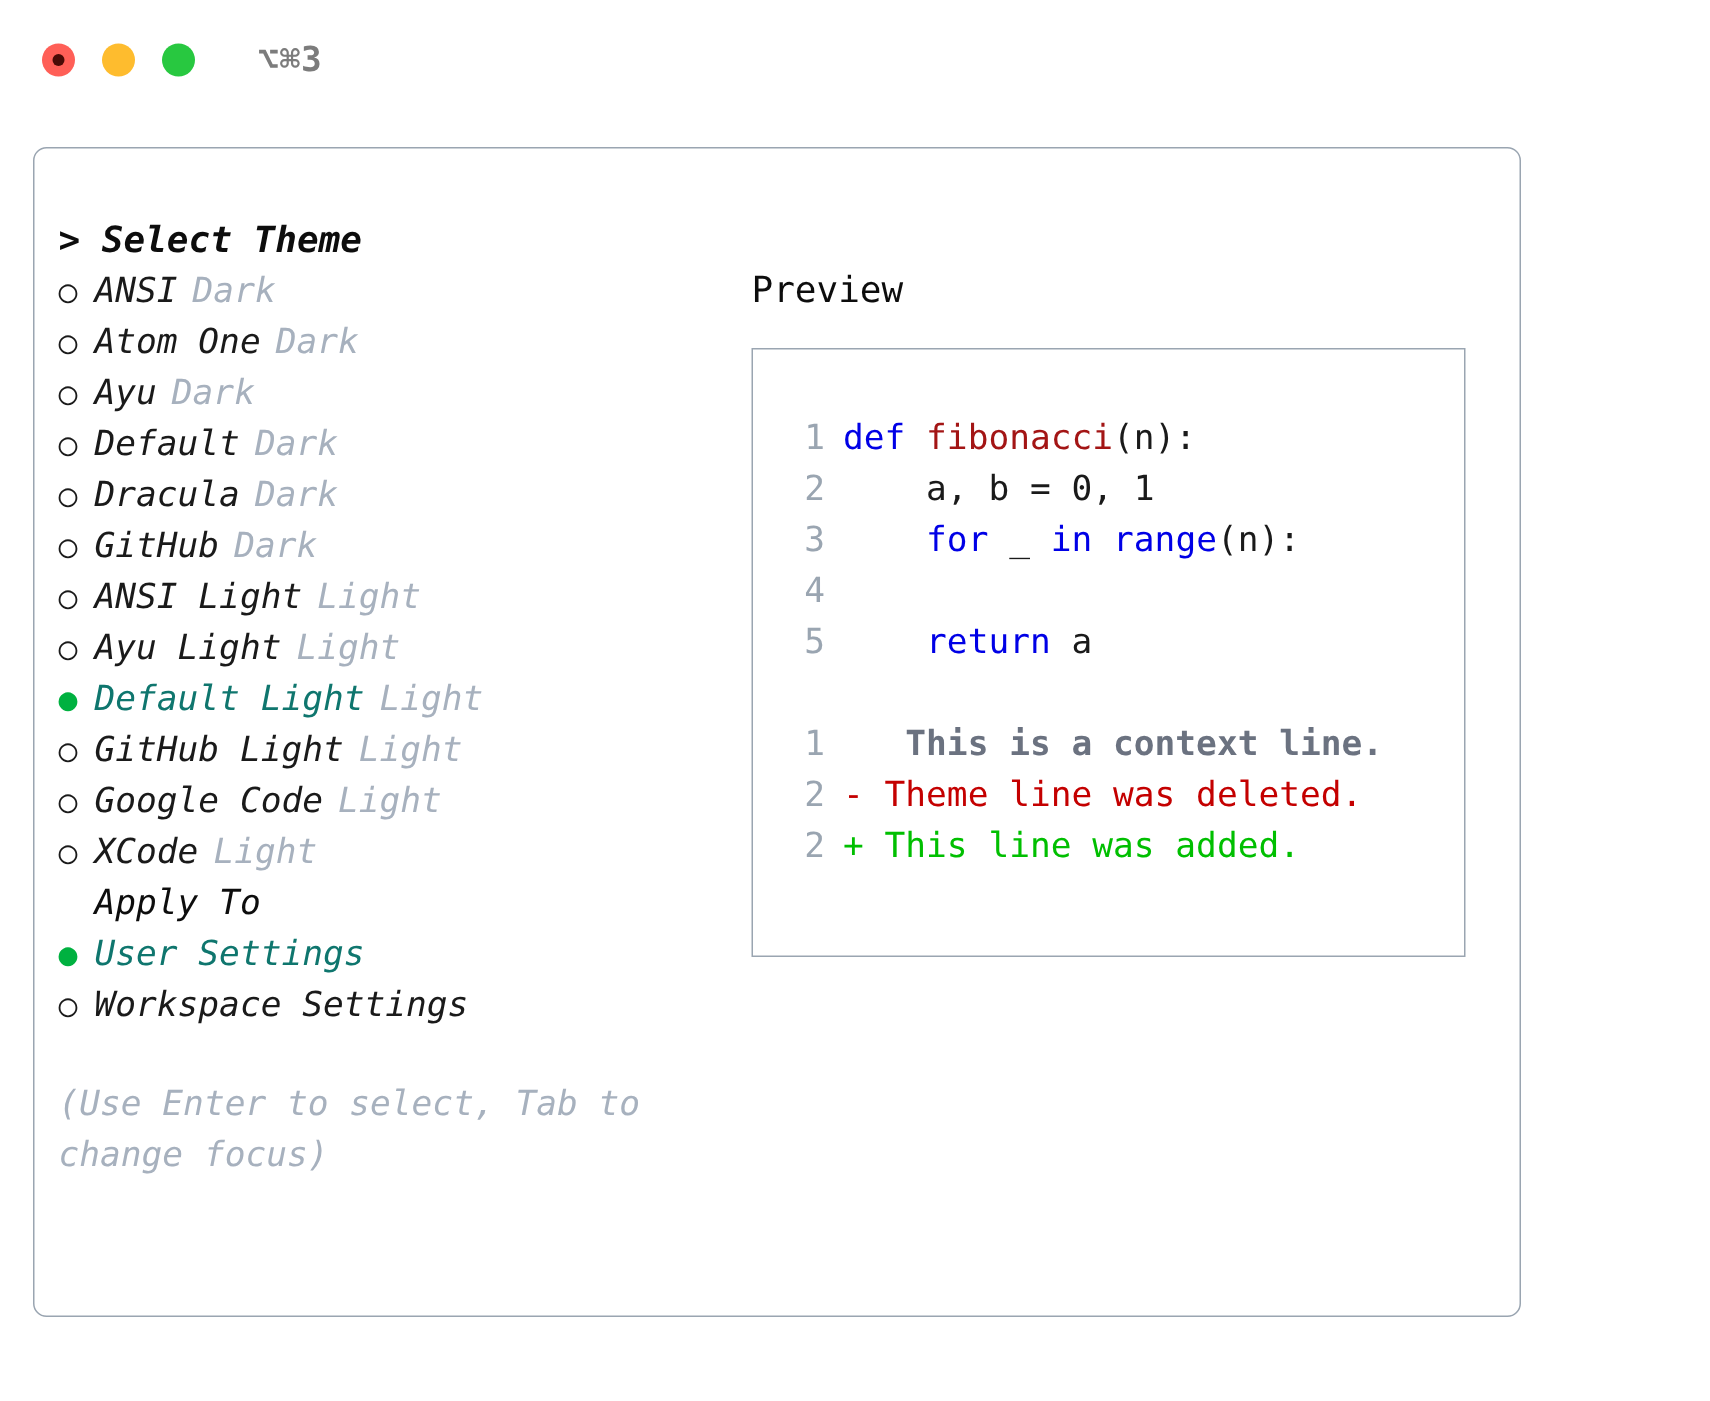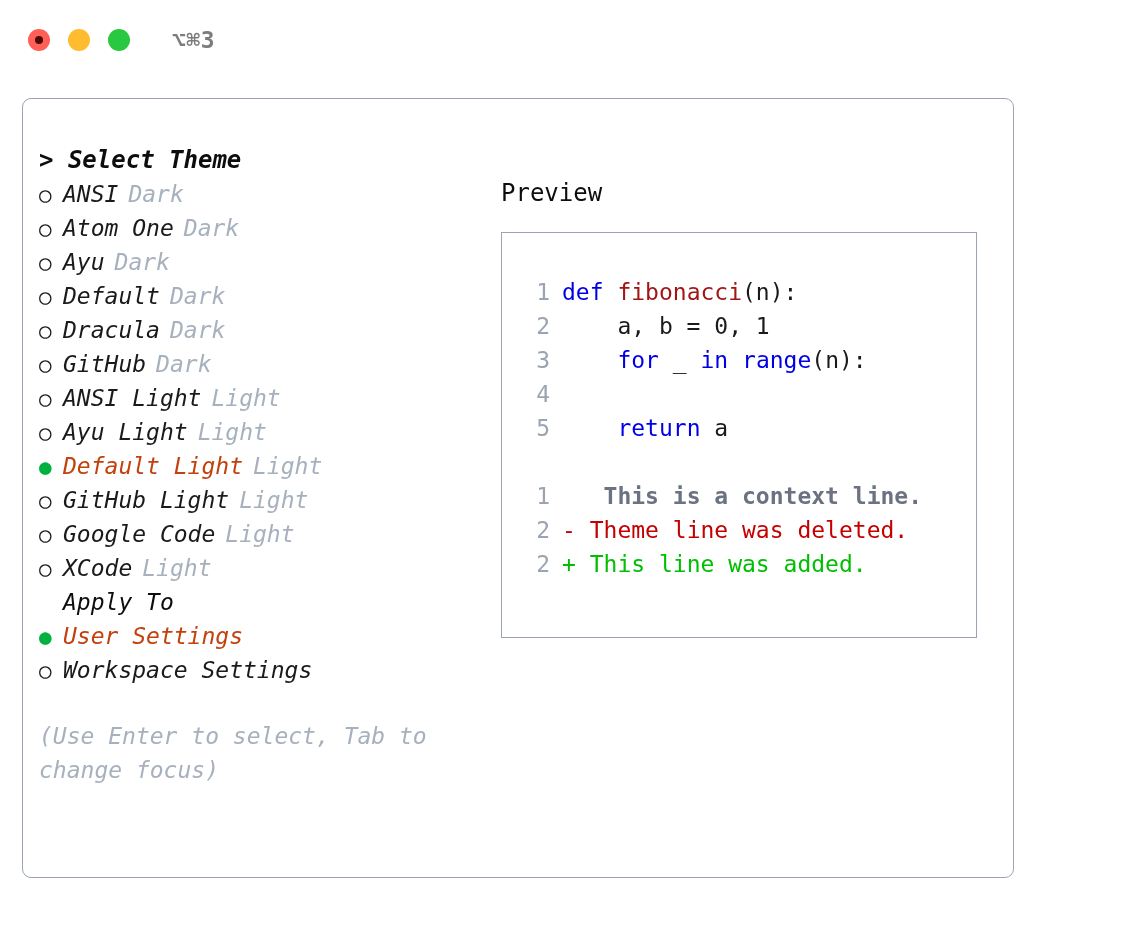--- a/index.html
+++ b/index.html
@@ -115,21 +115,21 @@
   }
   .opt-marker {
     width: 24px;
     flex: 0 0 24px;
     font-size: 21px;
     color: #1a1a1a;
     text-align: left;
   }
   .opt-marker.sel { color: #00b140; }
   .opt-label { color: #1a1a1a; }
-  .opt-label.sel { color: #c2410c; }
+  .opt-label.sel { color: #0f766e; }
   .opt-mode {
     color: #a7b1be;
     margin-left: 10px;
   }
 
   .apply-block { }
   .apply-title {
     font-size: 23px;
     color: #0d0d0d;
     line-height: 34px;

